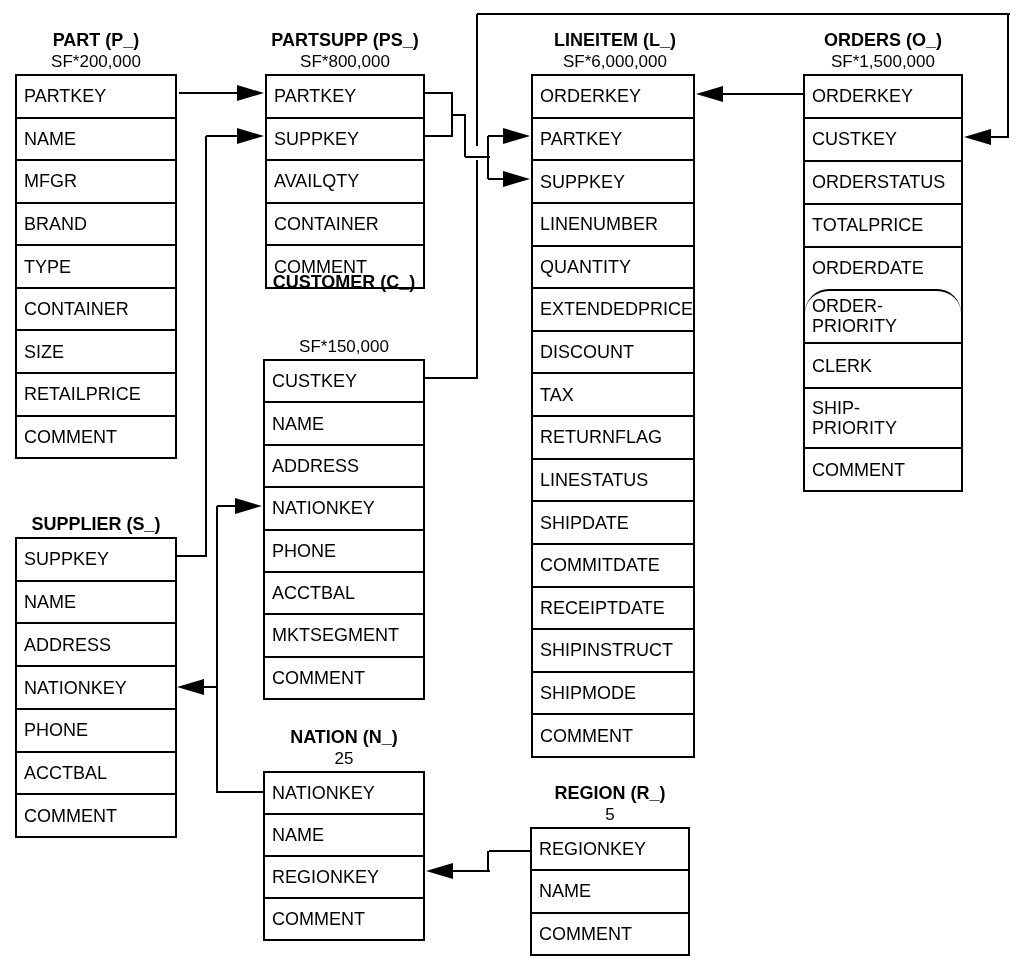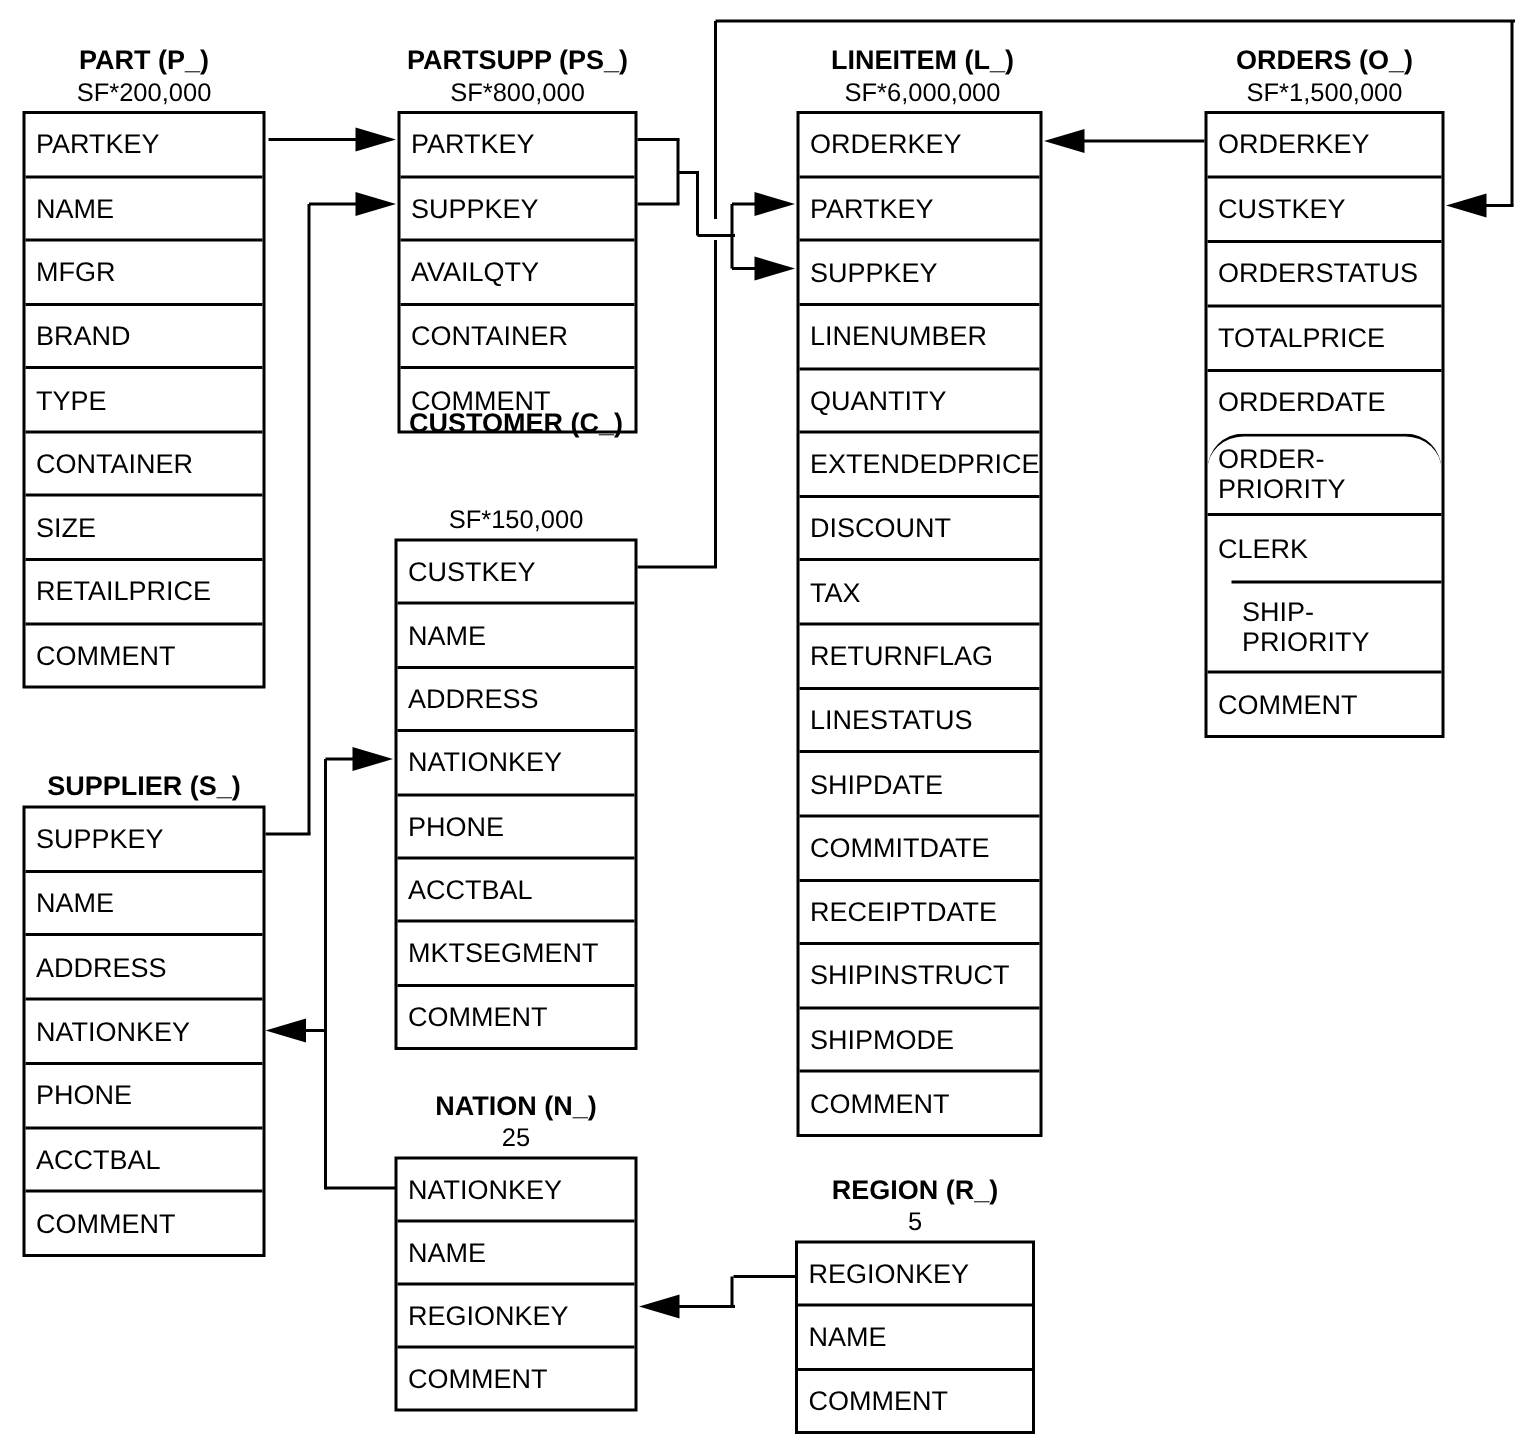--- a/index.html
+++ b/index.html
@@ -134,21 +134,21 @@
       </div>
       <div class="tbl-box" style="left: 803px; top: 74px; width: 160px; height: 418px;">
         <div class="tbl-row" style="flex-grow: 43;">ORDERKEY</div>
         <div class="tbl-row" style="flex-grow: 43;">CUSTKEY</div>
         <div class="tbl-row" style="flex-grow: 43;">ORDERSTATUS</div>
         <div class="tbl-row" style="flex-grow: 43;">TOTALPRICE</div>
         <div class="tbl-row" style="flex-grow: 43;">ORDERDATE</div>
         <div class="tbl-row" style="flex-grow: 54; border-radius: 24px;">ORDER-
 PRIORITY</div>
         <div class="tbl-row" style="flex-grow: 45;">CLERK</div>
-        <div class="tbl-row" style="flex-grow: 61; margin-left: 16px;">SHIP-
+        <div class="tbl-row" style="flex-grow: 61;">SHIP-
 PRIORITY</div>
         <div class="tbl-row" style="flex-grow: 43;">COMMENT</div>
       </div>
     </div>
   <div>
       <div class="tbl-title" style="left: 15px; top: 512px; width: 162px; height: 44px;">
         <div class="tbl-name">SUPPLIER (S_)</div>
         <div class="tbl-count">SF*10,000</div>
       </div>
       <div class="tbl-box" style="left: 15px; top: 537px; width: 162px; height: 301px;">

